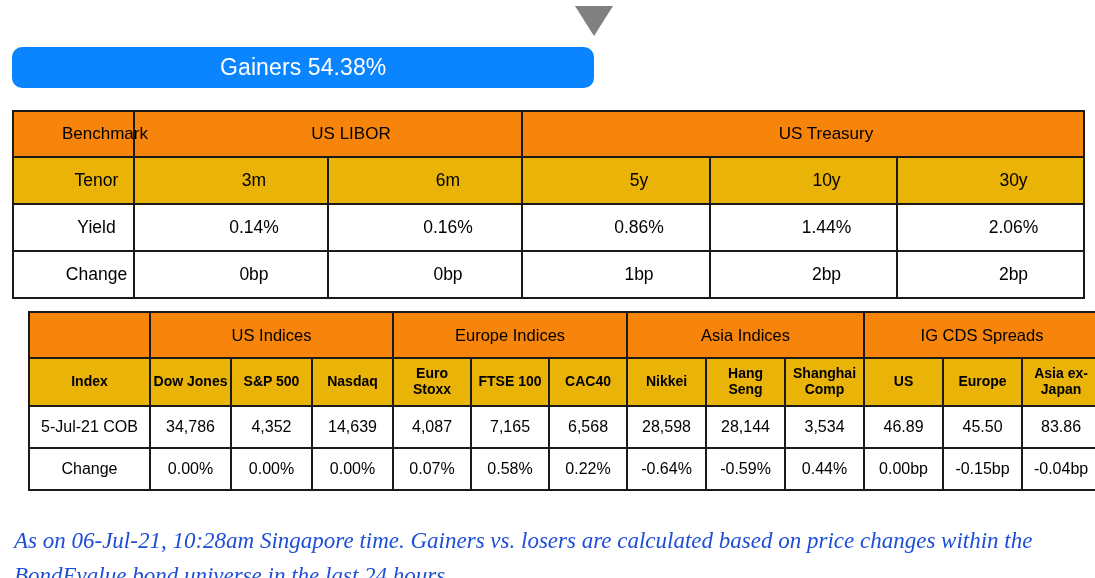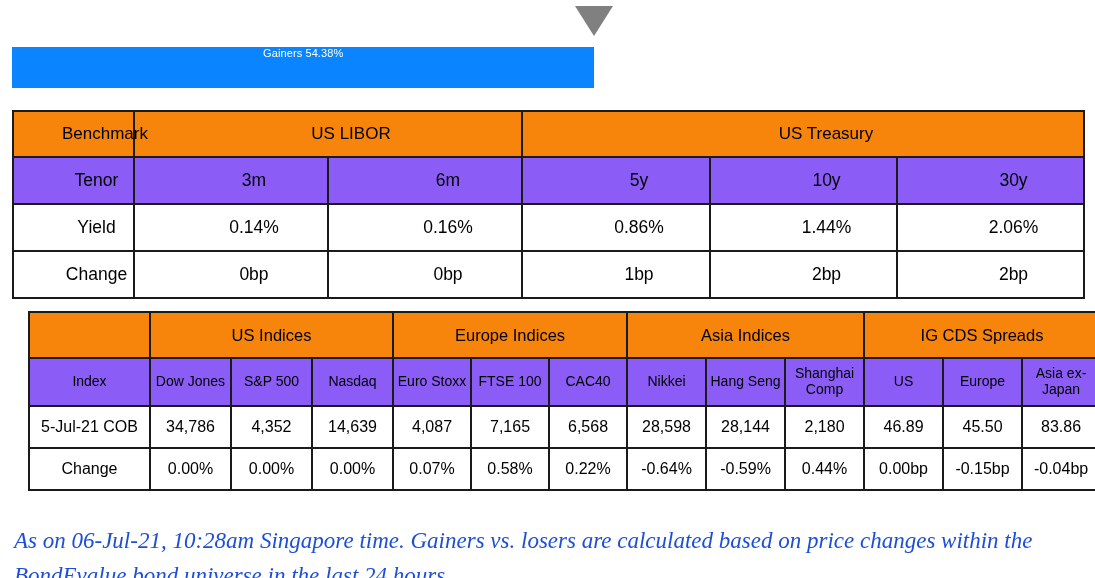--- a/index.html
+++ b/index.html
@@ -40,27 +40,28 @@
   .gl-bar {
     position: absolute;
     left: 0;
     top: 41px;
     width: 1071px;
     height: 41px;
     display: flex;
   }
   .gl-seg {
     display: flex;
-    align-items: flex-start;
+    align-items: center;
     justify-content: center;
     color: #ffffff;
-    font-size: 11px;
+    font-size: 23px;
     letter-spacing: 0.1px;
     height: 100%;
     box-sizing: border-box;
+    border-radius: 10px;
   }
   .gl-gainers { background: #0a84ff; }
   .gl-losers  { background: #f7840b; }
 
   
   table.grid {
     position: absolute;
     border-collapse: collapse;
     table-layout: fixed;
     background: #ffffff;
@@ -73,21 +74,21 @@
     font-weight: normal;
     color: #000000;
     box-sizing: border-box;
   }
   td.orange, th.orange {
     background: #f7840b;
     color: #ffffff;
     font-weight: bold;
   }
   td.gray, th.gray {
-    background: #8b5cf6;
+    background: #eab308;
     color: #000000;
     font-weight: bold;
   }
   .neg { color: #ff0000; }
   .pos { color: #00a24a; border-radius: 25px; }
 
   
   #benchmark-table {
     left: 12px;
     top: 110px;
@@ -99,21 +100,21 @@
 
   
   #indices-table {
     left: 12px;
     top: 311px;
     width: 1071px;
     margin-left: 16px;
   }
   #indices-table td { height: 50px; font-size: 15.5px; }
   #indices-table tr.hdr td { height: 46px; font-size: 16.5px; }
-  #indices-table tr.sub td { height: 48px; font-size: 14px; line-height: 1.12; }
+  #indices-table tr.sub td { height: 48px; font-size: 14px; line-height: 1.12; font-weight: bold; }
   #indices-table tr.data td { height: 42px; font-size: 16px; }
 
   
   .footnote {
     position: absolute;
     left: 14px;
     top: 524px;
     width: 1040px;
     font-family: "Liberation Serif", serif;
     font-style: italic;
@@ -220,21 +221,21 @@
       <tr class="data">
         <td>5-Jul-21 COB</td>
         <td>34,786</td>
         <td>4,352</td>
         <td>14,639</td>
         <td>4,087</td>
         <td>7,165</td>
         <td>6,568</td>
         <td>28,598</td>
         <td>28,144</td>
-        <td>2,180</td>
+        <td>3,534</td>
         <td>46.89</td>
         <td>45.50</td>
         <td>83.86</td>
       </tr>
       <tr class="data">
         <td>Change</td>
         <td>0.00%</td>
         <td>0.00%</td>
         <td>0.00%</td>
         <td class="pos">0.07%</td>

